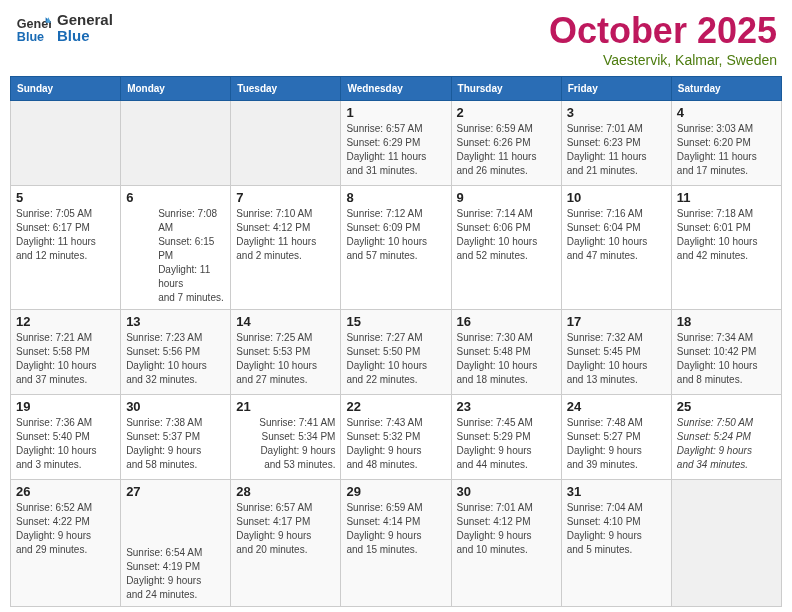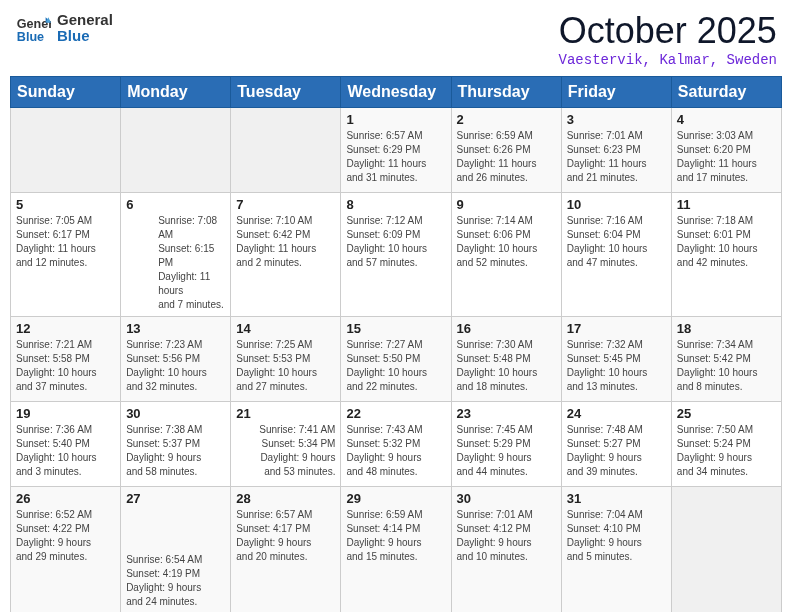--- a/index.html
+++ b/index.html
@@ -24,40 +24,39 @@
     }
     .logo-icon {
       width: 36px;
       height: 36px;
     }
     .title-area {
       text-align: right;
     }
     .month-title {
       font-size: 36px;
-      font-weight: normal;
-      color: #0f172a;
+      font-weight: bold;
+      color: #be185d;
       text-align: center;
     }
     .subtitle {
       font-size: 14px;
-      color: #6d28d9;
-      font-family: Liberation Mono, monospace;
+      color: #4d7c0f;
     }
     .calendar {
       width: 100%;
       border-collapse: collapse;
       border: 1px solid #ccc;
     }
     .calendar th {
       background-color: #2a6db5;
       color: white;
       text-align: left;
       padding: 6px 6px;
-      font-size: 16px;
+      font-size: 10px;
       font-weight: bold;
       border: 1px solid #1a5a9a;
     }
     .calendar td {
       vertical-align: top;
       padding: 4px 5px;
       border: 1px solid #ccc;
       font-size: 10.5px;
       color: #333;
       width: calc(100% / 7);
@@ -164,21 +163,21 @@
         <td>
           <div class="day-number">6</div>
           <div class="day-info" style="white-space: pre-line; margin-left: 32px;">Sunrise: 7:08 AM
 Sunset: 6:15 PM
 Daylight: 11 hours
 and 7 minutes.</div>
         </td>
         <td>
           <div class="day-number">7</div>
           <div class="day-info" style="white-space: pre-line;">Sunrise: 7:10 AM
-Sunset: 6:42 PM
+Sunset: 4:12 PM
 Daylight: 11 hours
 and 2 minutes.</div>
         </td>
         <td>
           <div class="day-number">8</div>
           <div class="day-info" style="white-space: pre-line;">Sunrise: 7:12 AM
 Sunset: 6:09 PM
 Daylight: 10 hours
 and 57 minutes.</div>
         </td>
@@ -243,21 +242,21 @@
         <td>
           <div class="day-number">17</div>
           <div class="day-info" style="white-space: pre-line;">Sunrise: 7:32 AM
 Sunset: 5:45 PM
 Daylight: 10 hours
 and 13 minutes.</div>
         </td>
         <td>
           <div class="day-number">18</div>
           <div class="day-info" style="white-space: pre-line;">Sunrise: 7:34 AM
-Sunset: 5:42 PM
+Sunset: 10:42 PM
 Daylight: 10 hours
 and 8 minutes.</div>
         </td>
       </tr>
       <tr>
         <td>
           <div class="day-number">19</div>
           <div class="day-info" style="white-space: pre-line;">Sunrise: 7:36 AM
 Sunset: 5:40 PM
 Daylight: 10 hours
@@ -293,21 +292,21 @@
         </td>
         <td>
           <div class="day-number">24</div>
           <div class="day-info" style="white-space: pre-line;">Sunrise: 7:48 AM
 Sunset: 5:27 PM
 Daylight: 9 hours
 and 39 minutes.</div>
         </td>
         <td>
           <div class="day-number">25</div>
-          <div class="day-info" style="white-space: pre-line;">Sunrise: 7:50 AM
+          <div class="day-info" style="white-space: pre-line; font-style: italic;">Sunrise: 7:50 AM
 Sunset: 5:24 PM
 Daylight: 9 hours
 and 34 minutes.</div>
         </td>
       </tr>
       <tr>
         <td>
           <div class="day-number">26</div>
           <div class="day-info" style="white-space: pre-line;">Sunrise: 6:52 AM
 Sunset: 4:22 PM

